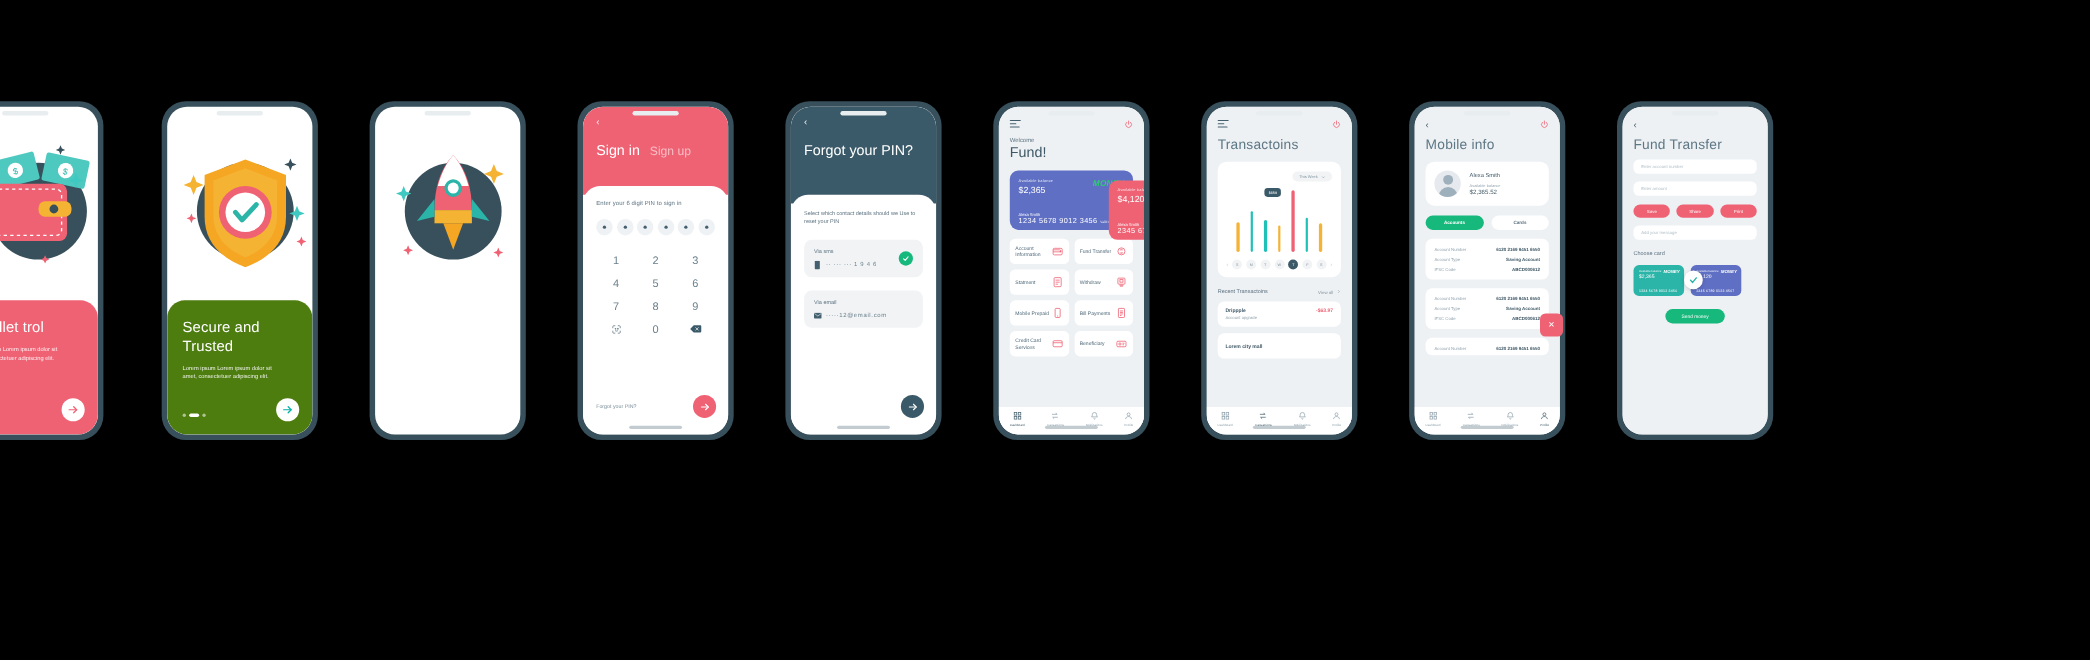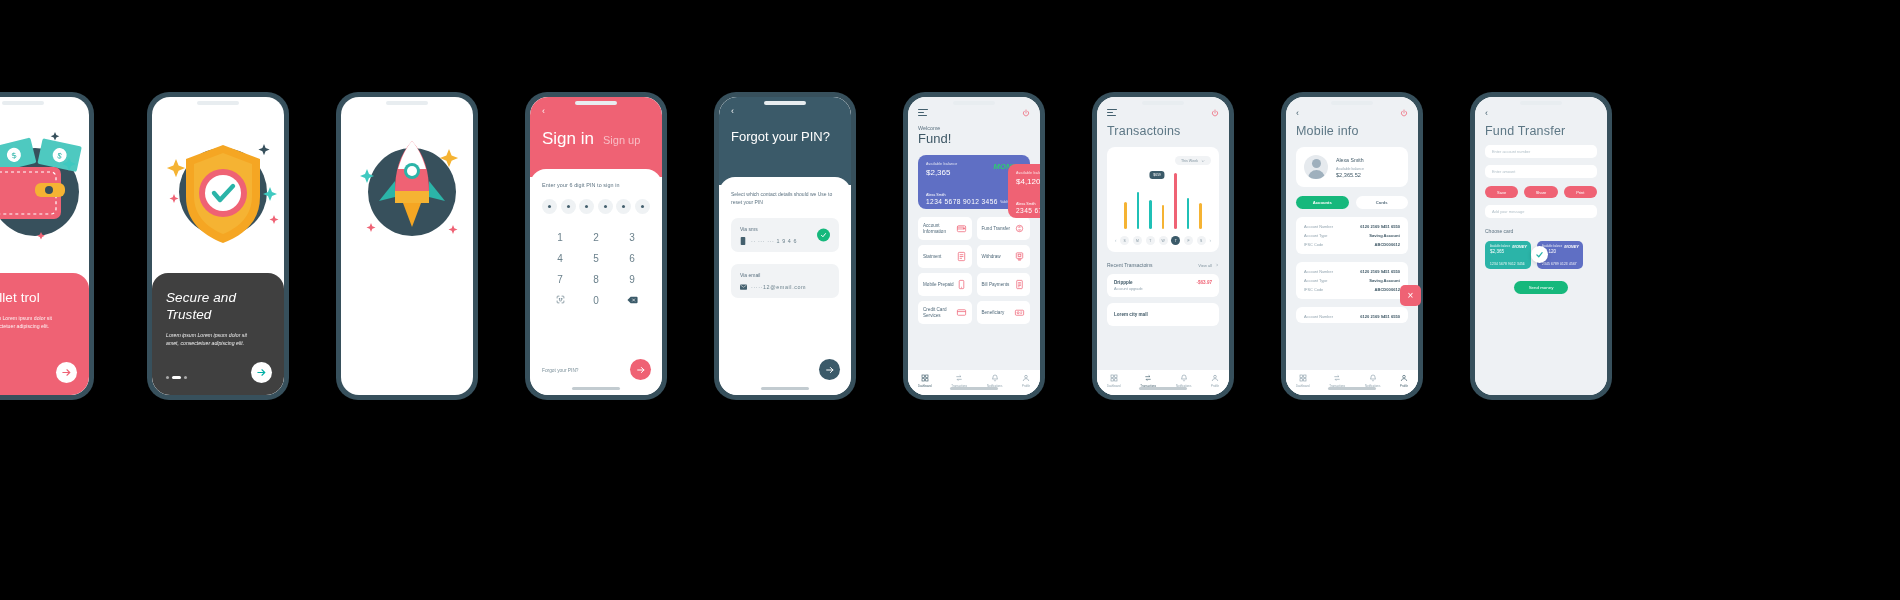--- a/index.html
+++ b/index.html
@@ -68,21 +68,21 @@
   .back { position: absolute; top: 10px; left: 12px; color: #fff; font-size: 9px; line-height: 1; opacity: .95; }
   .hdr-title { font-size: 13px; font-weight: 400; color: #fff; line-height: 1.18; }
 
   
   .signin-top {
     position: absolute; top: 0; left: 0; right: 0; height: 80px;
     background: #ef6274; border-radius: 18px 18px 0 0;
     padding: 22px 12px 0 12px;
   }
   .signin-tabs { display: flex; align-items: baseline; gap: 9px; }
-  .signin-tabs .t1 { font-size: 17px; color: #fff; }
+  .signin-tabs .t1 { font-size: 13px; color: #fff; }
   .signin-tabs .t2 { font-size: 11px; color: rgba(255,255,255,.58); }
   .signin-body {
     position: absolute; top: 72px; left: 0; right: 0; bottom: 0;
     background: #fff; border-radius: 16px 16px 18px 18px; padding: 13px 12px;
   }
   .pin-label { font-size: 5.4px; color: #5c7280; letter-spacing: .1px; }
   .pin-row { display: flex; justify-content: space-between; margin-top: 11px; }
   .pin-cell {
     width: 15px; height: 15px; border-radius: 50%; background: #eff2f4;
     display: flex; align-items: center; justify-content: center;
@@ -297,21 +297,21 @@
           <circle cx="71" cy="96" r="24" fill="#ef6274"></circle>
           <circle cx="71" cy="96" r="18" fill="#fff"></circle>
           <path d="M62 96 l6 7 13 -14" stroke="#2bb4a8" stroke-width="4.4" fill="none" stroke-linecap="round" stroke-linejoin="round"></path>
           <path d="M24 62 l2.6 6.5 6.5 2.6 -6.5 2.6 -2.6 6.5 -2.6 -6.5 -6.5 -2.6 6.5 -2.6z" fill="#f5b333"></path>
           <path d="M112 47 l1.6 4 4 1.6 -4 1.6 -1.6 4 -1.6 -4 -4 -1.6 4 -1.6z" fill="#37505c"></path>
           <path d="M22 97 l1.3 3.2 3.2 1.3 -3.2 1.3 -1.3 3.2 -1.3 -3.2 -3.2 -1.3 3.2 -1.3z" fill="#ef6274"></path>
           <path d="M122 118 l1.3 3.2 3.2 1.3 -3.2 1.3 -1.3 3.2 -1.3 -3.2 -3.2 -1.3 3.2 -1.3z" fill="#ef6274"></path>
           <path d="M118 90 l2 5 5 2 -5 2 -2 5 -2 -5 -5 -2 5 -2z" fill="#3fc9c0"></path>
         </svg>
       </div>
-      <div class="panel" style="height:122px;background:#404040;font-style:italic;">
+      <div class="panel" style="height:122px;background:#4d7c0f;">
         <h2>Secure and Trusted</h2>
         <p>Lorem ipsum Lorem ipsum dolor sit amet, consectetuer adipiscing elit.</p>
         <div class="dots">
           <span class="dot"></span>
           <span class="dot wide"></span>
           <span class="dot"></span>
         </div>
         <div class="nextbtn">
           <svg viewBox="0 0 24 24" fill="none" stroke="#00b0a6" stroke-width="2.4" stroke-linecap="round" stroke-linejoin="round">
               <line x1="4" y1="12" x2="19" y2="12"></line>

